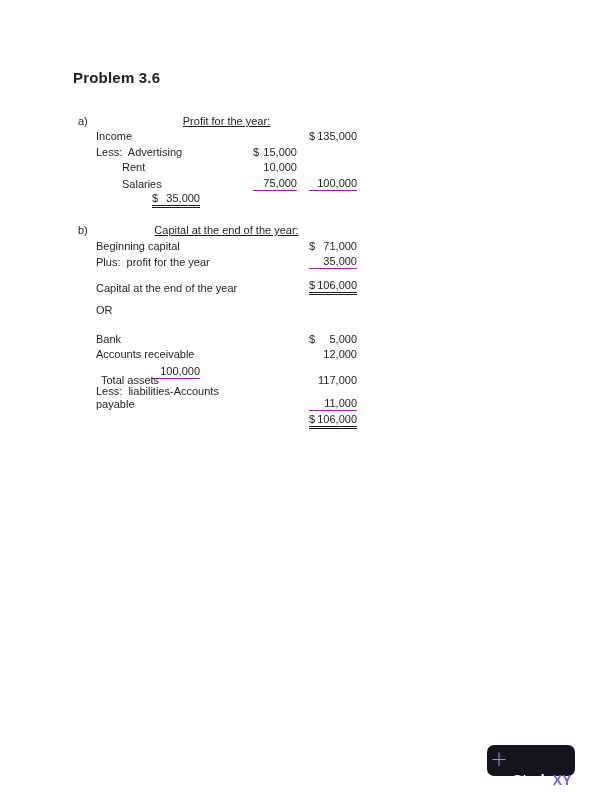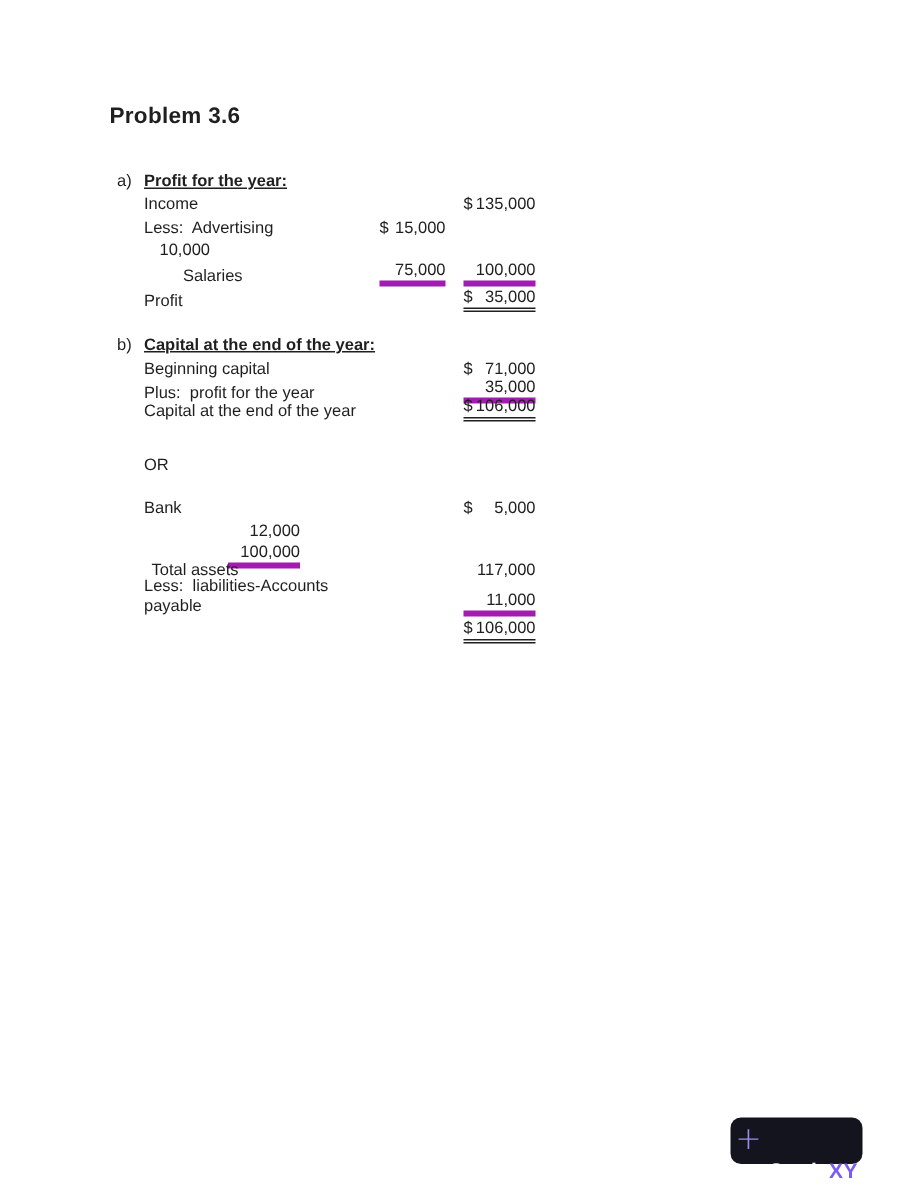--- a/index.html
+++ b/index.html
@@ -16,33 +16,33 @@
     font-size:15px;font-weight:bold;letter-spacing:.2px;
   }
   .row{
     position:absolute;left:78px;width:279px;
     display:flex;align-items:flex-end;
     font-size:11px;line-height:13px;height:13px;
     white-space:pre-wrap;
   }
   .marker{width:18px;flex:0 0 18px;}
   .label{flex:1 1 auto;}
-  .heading-label{font-weight:bold;text-decoration:underline;}
+  .heading-label{font-weight:normal;text-decoration:underline;text-align:center;}
   .indent1{padding-left:5px;}
   .indent2{padding-left:26px;}
   .cellB{flex:0 0 44px;width:44px;text-align:right;height:13px;}
   .cellC{flex:0 0 48px;width:48px;text-align:right;height:13px;margin-left:12px;}
   .usd{float:left;}
-  .u{border-bottom:4px solid #a21caf;}
+  .u{border-bottom:1px solid #a21caf;}
   .dbl{border-bottom:3px double #1f1f1f;}
   
   .r-a-head{top:115px;} .r-income{top:130px;justify-content:space-between;} .r-adv{top:146px;}
   .r-rent{top:161px;}   .r-sal{top:178px;}    .r-profit{top:195px;}
   .r-b-head{top:224px;} .r-begcap{top:240px;align-items:center;} .r-plus{top:256px;}
-  .r-capend{top:268px;align-items:flex-end;} .r-or{top:304px;}     .r-bank{top:333px;}
+  .r-capend{top:282px;align-items:flex-end;} .r-or{top:304px;}     .r-bank{top:333px;}
   .r-ar{top:348px;}     .r-fixed{top:366px;}  .r-totassets{top:374px;}
   .r-lessliab{top:398px;} .r-total{top:416px;}
   
   .logo-badge{
     position:absolute;left:487px;top:745px;width:88px;height:31px;
     background:var(--logo_bg,#14141e);
     border-radius:7px;
     display:flex;align-items:center;justify-content:center;
     gap:5px;box-sizing:border-box;padding:0 6px;
   }
@@ -78,34 +78,34 @@
 
 <div class="row r-adv">
   <span class="marker"></span>
   <span class="label">Less:  Advertising</span>
   <span class="cellB"><span class="usd">$</span><span>15,000</span></span>
   <span class="cellC"></span>
 </div>
 
 <div class="row r-rent">
   <span class="marker"></span>
+  <span class="label indent2">Rent</span>
   <span class="cellB"><span>10,000</span></span>
   <span class="cellC"></span>
 </div>
 
 <div class="row r-sal">
   <span class="marker"></span>
   <span class="label indent2">Salaries</span>
   <span class="cellB u"><span>75,000</span></span>
   <span class="cellC u"><span>100,000</span></span>
 </div>
 
 <div class="row r-profit">
   <span class="marker"></span>
-  <span class="label">Profit</span>
   <span class="cellB"></span>
   <span class="cellC dbl"><span class="usd">$</span><span>35,000</span></span>
 </div>
 
 <div class="row r-b-head">
   <span class="marker">b)</span>
   <span class="label heading-label">Capital at the end of the year:</span>
 </div>
 
 <div class="row r-begcap">
@@ -136,20 +136,21 @@
 
 <div class="row r-bank">
   <span class="marker"></span>
   <span class="label">Bank</span>
   <span class="cellB"></span>
   <span class="cellC"><span class="usd">$</span><span>5,000</span></span>
 </div>
 
 <div class="row r-ar">
   <span class="marker"></span>
+  <span class="label">Accounts receivable</span>
   <span class="cellB"></span>
   <span class="cellC"><span>12,000</span></span>
 </div>
 
 <div class="row r-fixed">
   <span class="marker"></span>
   <span class="cellB"></span>
   <span class="cellC u"><span>100,000</span></span>
 </div>
 

